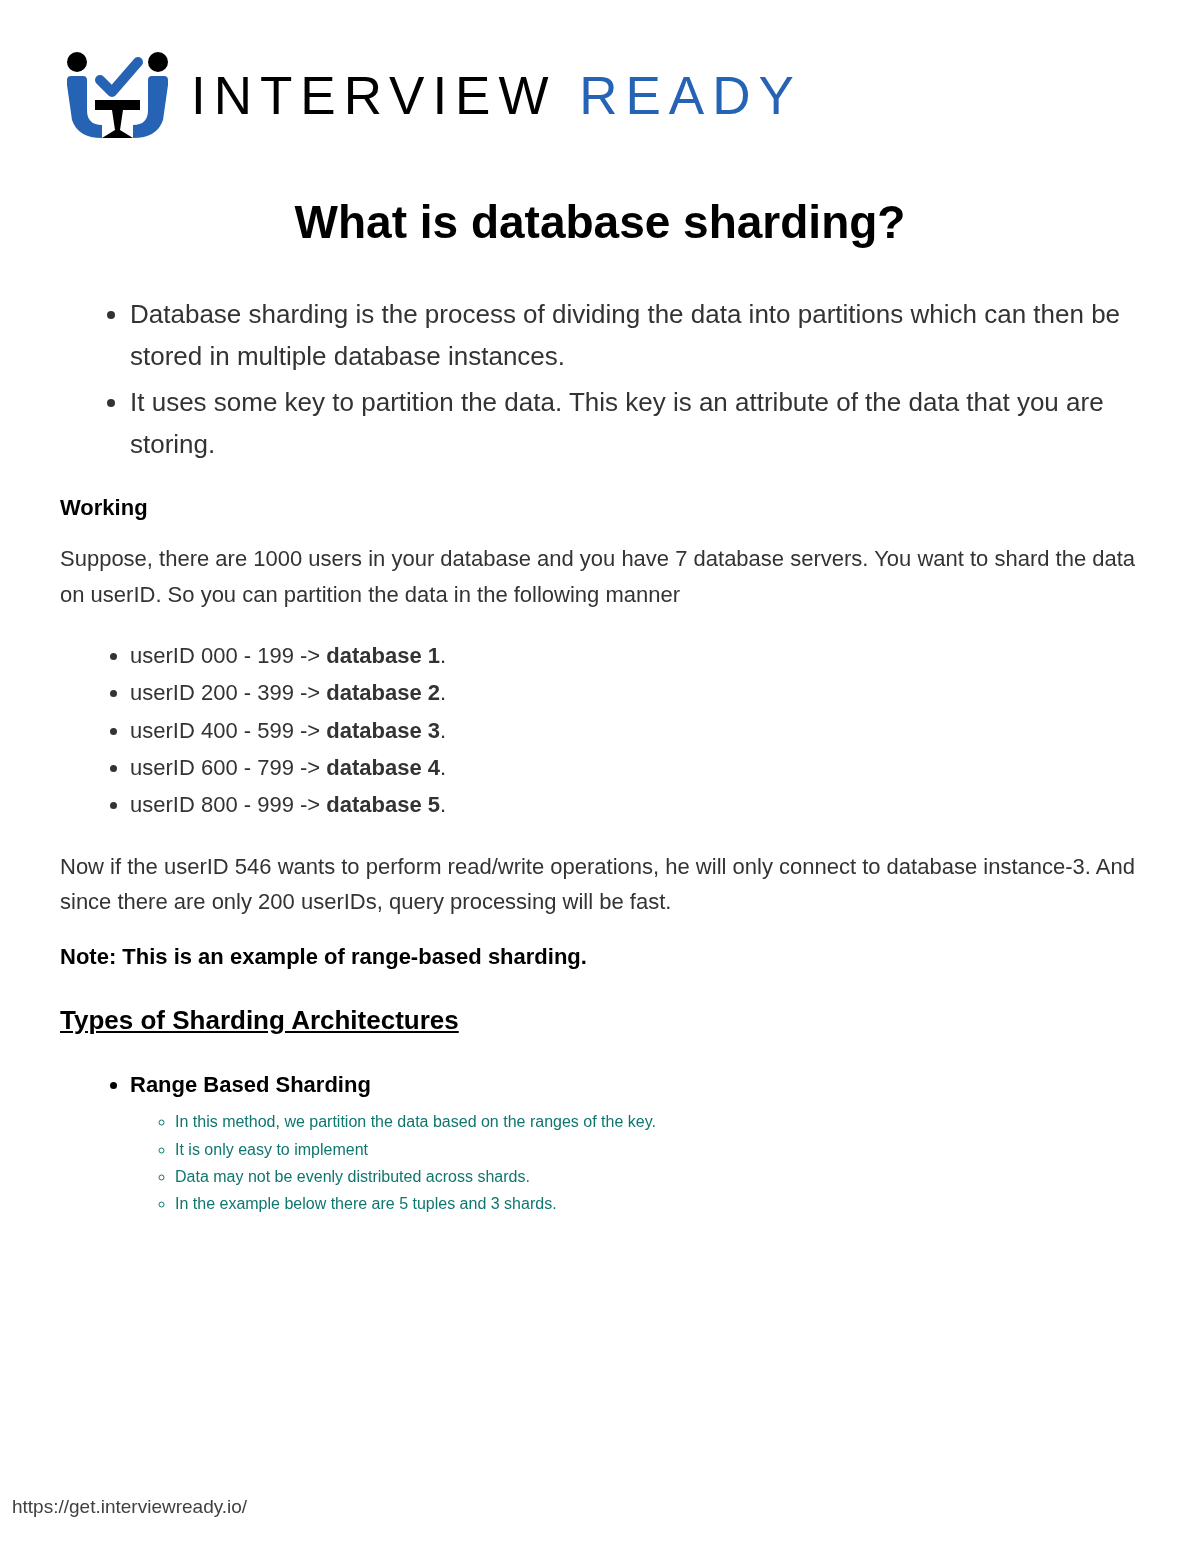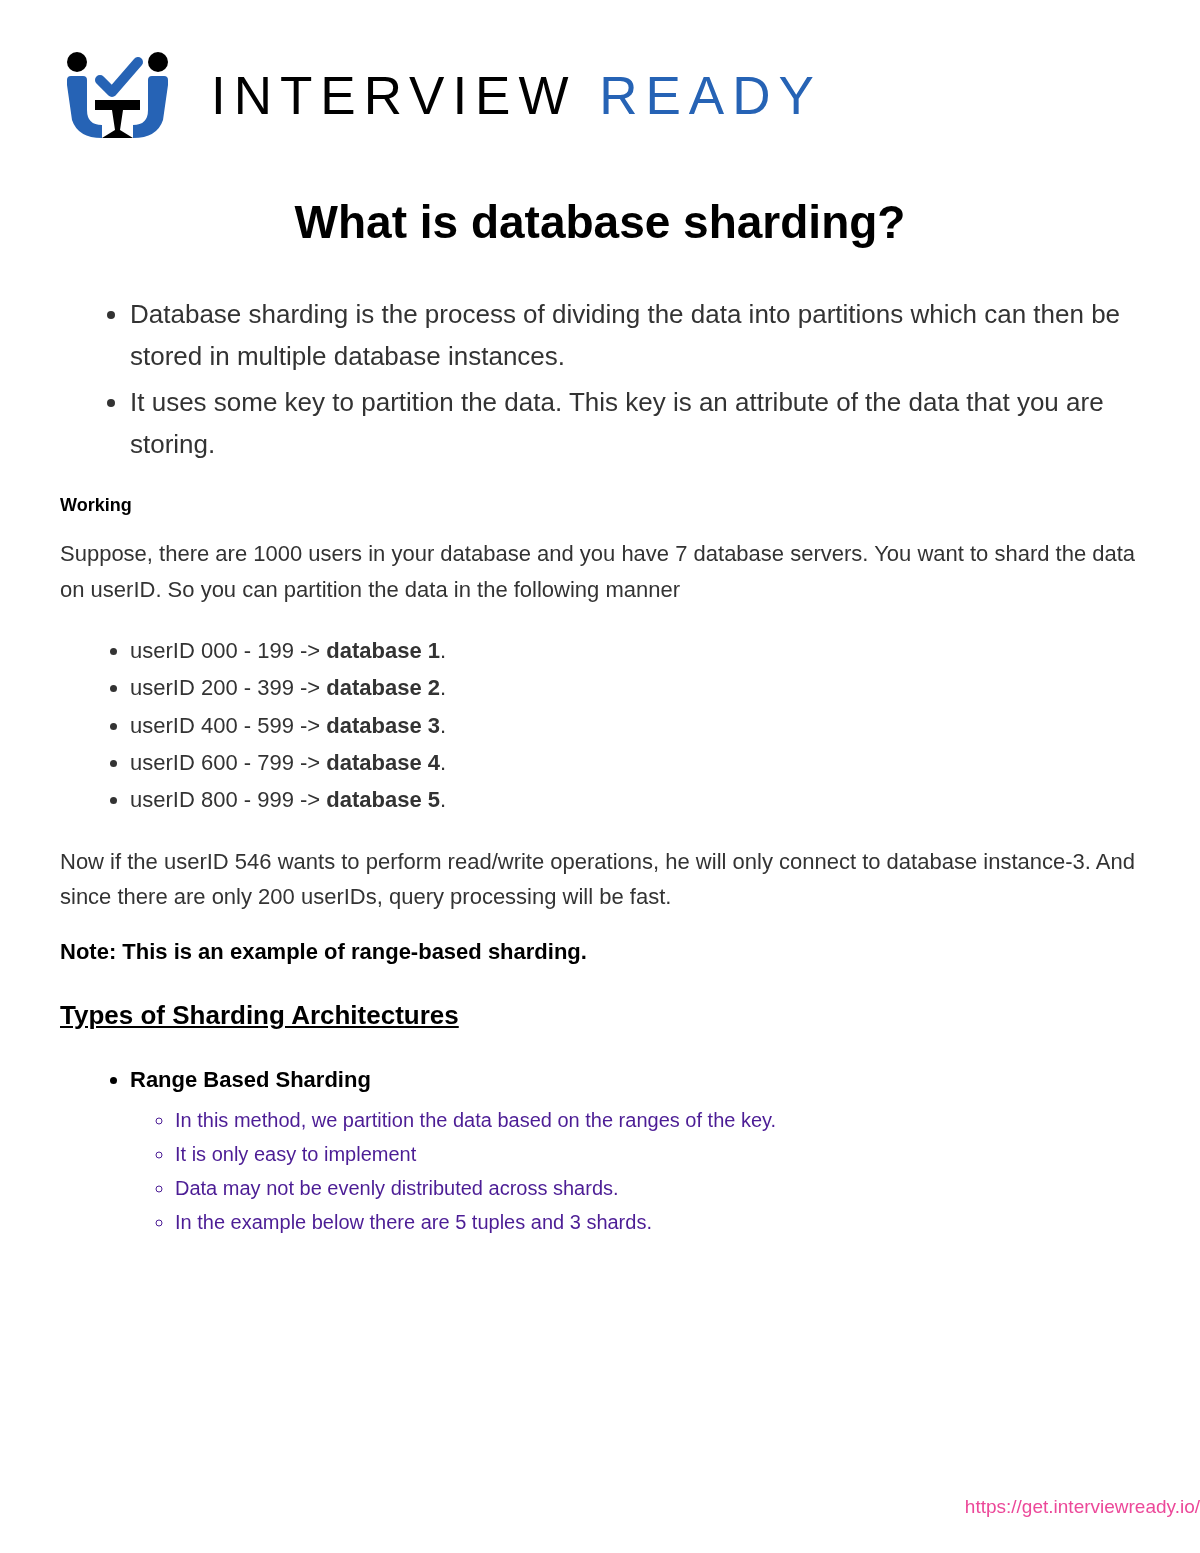--- a/index.html
+++ b/index.html
@@ -12,21 +12,21 @@
       width: 1200px;
       height: 1553px;
       background: #ffffff;
       padding: 50px 60px 30px 60px;
       color: #000000;
       position: relative;
     }
     .logo-container {
       display: flex;
       align-items: center;
-      gap: 36px;
+      gap: 16px;
       margin-bottom: 55px;
     }
     .logo-icon {
       width: 115px;
       height: 90px;
       position: relative;
       flex-shrink: 0;
     }
     .logo-text {
       font-size: 53px;
@@ -50,21 +50,21 @@
       padding-left: 70px;
       margin-bottom: 30px;
     }
     .intro-list li {
       font-size: 26px;
       line-height: 1.6;
       color: #333;
       margin-bottom: 5px;
     }
     h2 {
-      font-size: 18px;
+      font-size: 22px;
       font-weight: bold;
       margin-bottom: 20px;
     }
     .paragraph {
       font-size: 22px;
       line-height: 1.6;
       color: #333;
       margin-bottom: 25px;
     }
     .mapping-list {
@@ -101,32 +101,32 @@
     }
     .type-name {
       font-weight: bold;
     }
     .sub-list {
       list-style-type: circle;
       padding-left: 45px;
       margin-top: 5px;
     }
     .sub-list li {
-      font-size: 20px;
+      font-size: 16px;
       line-height: 1.7;
-      color: #4c1d95;
+      color: #0f766e;
     }
     .footer {
       position: absolute;
       bottom: 35px;
-      left: 4px;
+      left: 12px;
       right: 0;
-      text-align: right;
+      text-align: left;
       font-size: 19px;
-      color: #ec4899;
+      color: #404040;
     }
   </style>
 </head>
 <body>
 
 <div class="logo-container">
   <div class="logo-icon">
     <svg viewBox="0 0 115 90" width="115" height="90">
 
       <circle cx="17" cy="12" r="10" fill="#000000"></circle>

